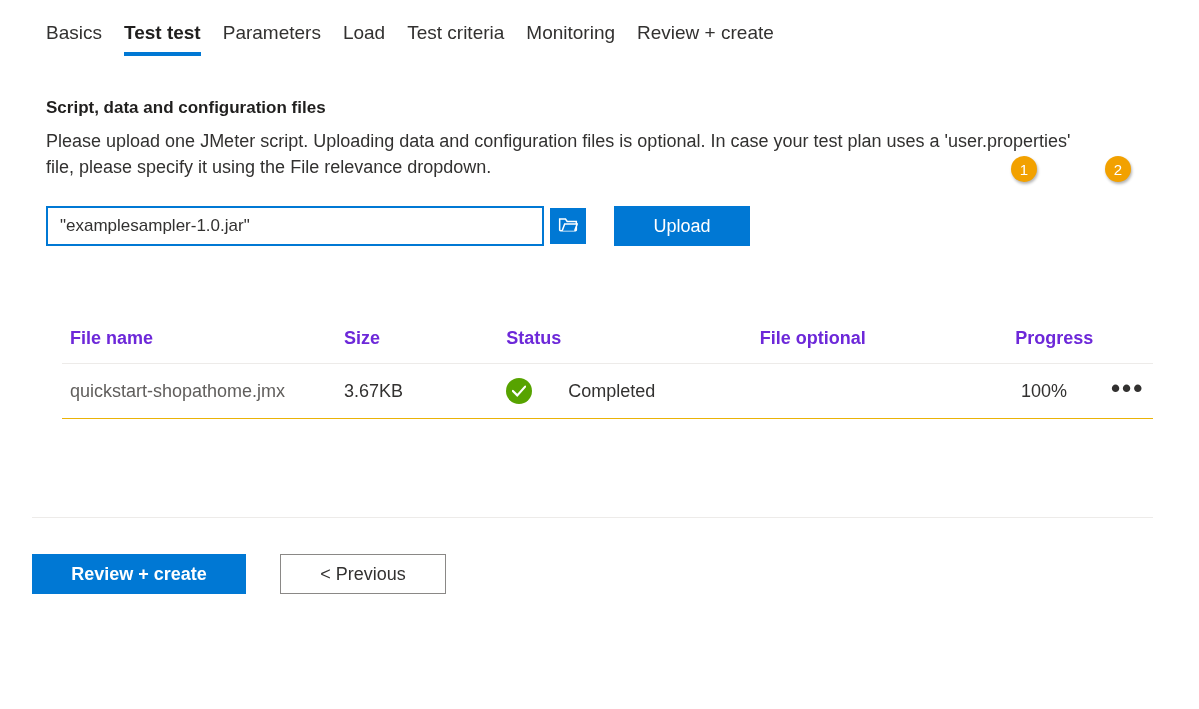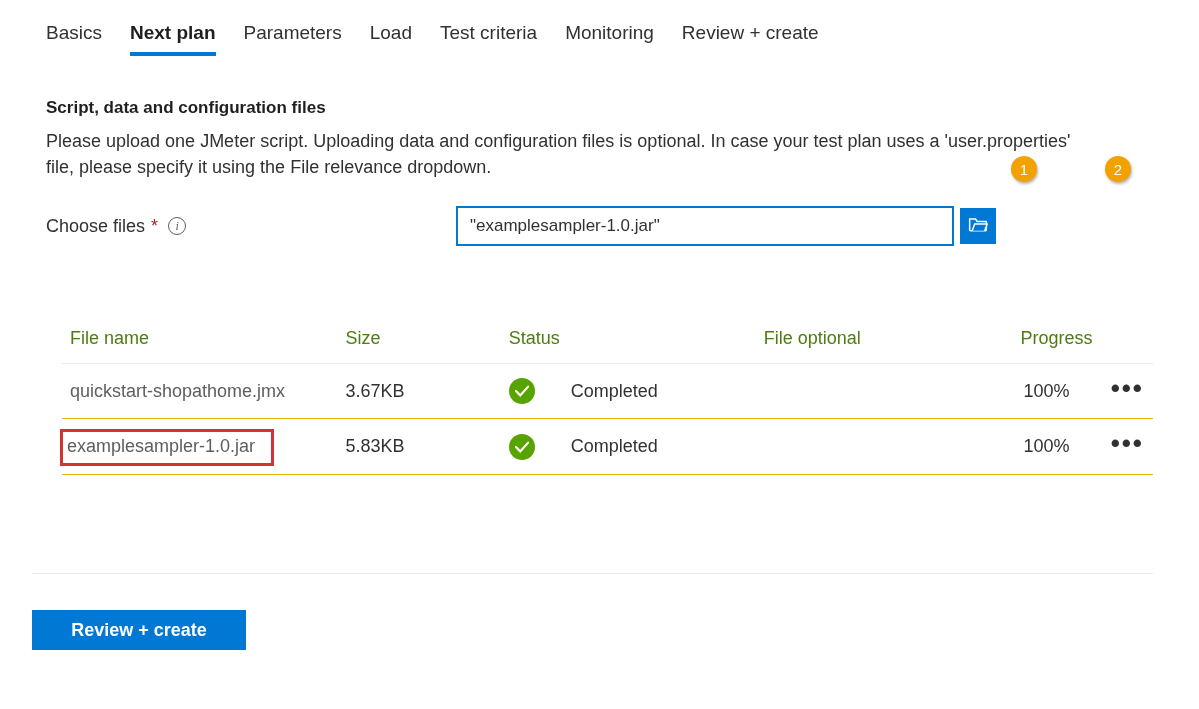--- a/index.html
+++ b/index.html
@@ -12,21 +12,21 @@
       background: #fff;
       color: #323130;
       padding: 0;
     }
     .container {
       width: 1199px;
       padding: 22px 46px 0 46px;
     }
     .tabs {
       display: flex;
-      gap: 28px;
+      gap: 22px;
       border-bottom: none;
       margin-bottom: 42px;
     }
     .tab {
       font-size: 19px;
       color: #323130;
       padding-bottom: 8px;
       cursor: pointer;
       font-weight: 400;
     }
@@ -134,22 +134,22 @@
       margin-left: 16px;
       margin-right: 0;
     }
     .files-table {
       width: 100%;
       border-collapse: collapse;
     }
     .files-table th {
       text-align: left;
       font-size: 18px;
-      font-weight: 400;
-      color: #4d7c0f;
+      font-weight: 700;
+      color: #6d28d9;
       padding: 12px 8px 14px 8px;
       border-bottom: 1px solid #edebe9;
     }
     .files-table td {
       font-size: 18px;
       padding: 14px 8px;
       border-bottom: 1px solid #eab308;
       vertical-align: middle;
     }
     .col-filename { width: 270px; }
@@ -224,52 +224,48 @@
     }
     .btn-prev { width: 166px; }
     .btn-next { width: 244px; }
   </style>
 </head>
 <body>
 
 <div class="container">
   <div class="tabs">
     <div class="tab">Basics</div>
-    <div class="tab active">Next plan</div>
+    <div class="tab active">Test test</div>
     <div class="tab">Parameters</div>
     <div class="tab">Load</div>
     <div class="tab">Test criteria</div>
     <div class="tab">Monitoring</div>
     <div class="tab">Review + create</div>
   </div>
 
   <h2 class="section-title">Script, data and configuration files</h2>
   <p class="section-desc">Please upload one JMeter script. Uploading data and configuration files is optional. In case your test plan uses a 'user.properties' file, please specify it using the File relevance dropdown.</p>
 
   <div class="choose-row">
     <div class="callout-badge badge-1">1</div>
     <div class="callout-badge badge-2">2</div>
 
-    <div class="choose-label">
-      <span>Choose files</span>
-      <span class="required">*</span>
-      <span class="info-icon">i</span>
-    </div>
 
     <input type="text" class="file-text-input" value="&quot;examplesampler-1.0.jar&quot;" style="">
 
     <div class="browse-btn">
       <span>
         <svg viewBox="0 0 24 20" fill="none" stroke="#fff" stroke-width="1.8">
           <path d="M2 4 h7 l2 3 h11 v10 a1 1 0 0 1 -1 1 h-18 a1 1 0 0 1 -1 -1 z" fill="none"></path>
           <path d="M5 18 l3 -8 h15 l-3 8" fill="#0078d4"></path>
         </svg>
       </span>
     </div>
 
+    <button class="upload-btn">Upload</button>
   </div>
 
   <div class="table-wrap">
     <table class="files-table">
       <thead>
         <tr>
           <th class="col-filename">File name</th>
           <th class="col-size">Size</th>
           <th class="col-status">Status</th>
           <th class="col-relevance">File optional</th>
@@ -288,39 +284,21 @@
                     <path d="M1 6 l5 5 l9 -10" stroke="#fff" stroke-width="2.5" fill="none" stroke-linecap="round"></path>
                   </svg>
               </span>
               <span class="status-text">Completed</span>
             </div>
           </td>
           <td></td>
           <td class="progress-cell">100%</td>
           <td><span class="more-icon">•••</span></td>
         </tr>
-        <tr>
-          <td class="filename-cell">
-            <span class="highlighted">examplesampler-1.0.jar</span>
-          </td>
-          <td>5.83KB</td>
-          <td>
-            <div class="status-cell">
-              <span class="check-icon">
-                <svg viewBox="0 0 16 12">
-                    <path d="M1 6 l5 5 l9 -10" stroke="#fff" stroke-width="2.5" fill="none" stroke-linecap="round"></path>
-                  </svg>
-              </span>
-              <span class="status-text">Completed</span>
-            </div>
-          </td>
-          <td></td>
-          <td class="progress-cell">100%</td>
-          <td><span class="more-icon">•••</span></td>
-        </tr>
       </tbody>
     </table>
   </div>
 
   <div class="footer">
     <button class="btn btn-primary">Review + create</button>
+    <button class="btn btn-secondary btn-prev">&lt; Previous</button>
   </div>
 </div>
 
 </body></html>

